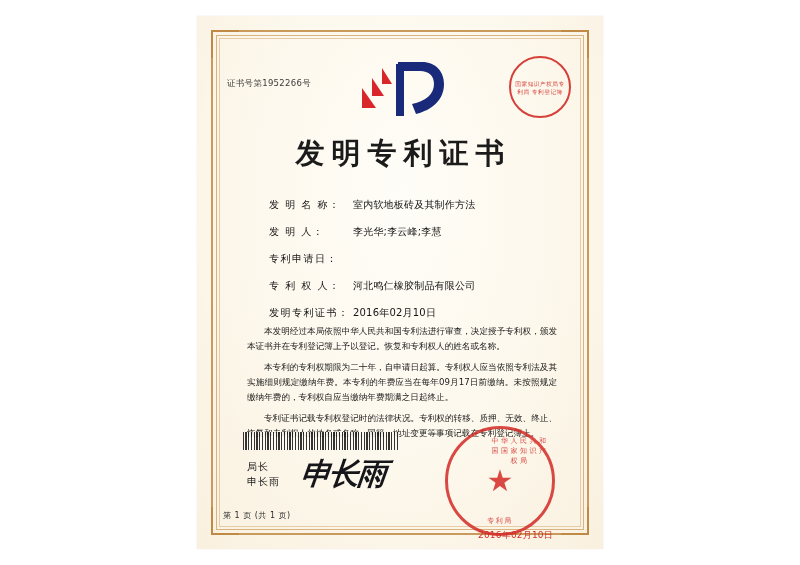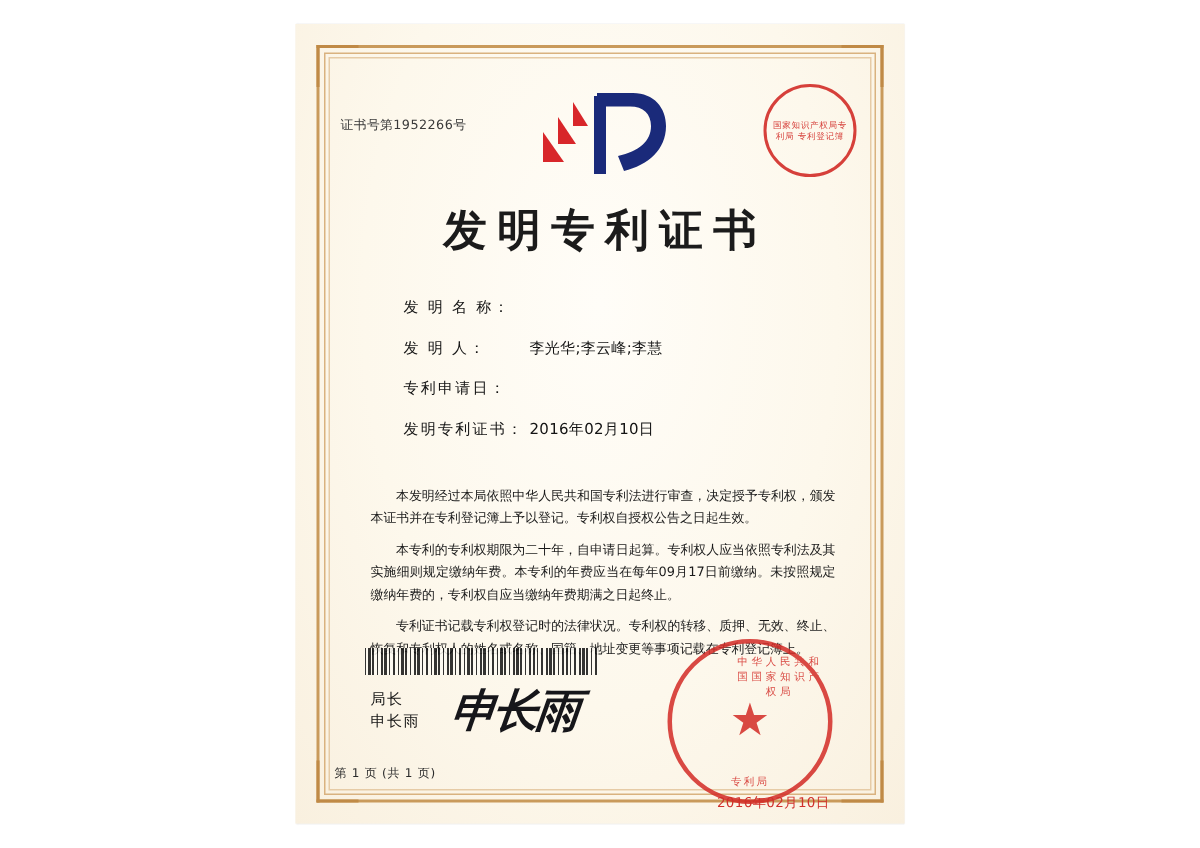--- a/index.html
+++ b/index.html
@@ -293,36 +293,41 @@
           <path d="M20 20 L32 38 L20 38 Z" fill="#d8262a"></path>
           <path d="M10 30 L24 50 L10 50 Z" fill="#d8262a"></path>
         </svg>
       </div>
 
       <div class="title">发明专利证书</div>
 
       <div class="fields">
         <div class="field-row">
           <div class="field-label">发 明 名 称：</div>
+          <div class="field-value">室内软地板砖及其制作方法</div>
         </div>
         <div class="field-row">
           <div class="field-label">发 明 人：</div>
           <div class="field-value">李光华;李云峰;李慧</div>
         </div>
         <div class="field-row">
           <div class="field-label">专利申请日：</div>
         </div>
         <div class="field-row">
+          <div class="field-label">专 利 权 人：</div>
+          <div class="field-value">河北鸣仁橡胶制品有限公司</div>
+        </div>
+        <div class="field-row">
           <div class="field-label">发明专利证书：</div>
           <div class="field-value">2016年02月10日</div>
         </div>
       </div>
 
       <div class="body-text">
-        <p>本发明经过本局依照中华人民共和国专利法进行审查，决定授予专利权，颁发本证书并在专利登记簿上予以登记。专利权自授权公告之日起生效。</p>
+        <p>本发明经过本局依照中华人民共和国专利法进行审查，决定授予专利权，颁发本证书并在专利登记簿上予以登记。恢复和专利权人的姓名或名称。</p>
         <p>本专利的专利权期限为二十年，自申请日起算。专利权人应当依照专利法及其实施细则规定缴纳年费。本专利的年费应当在每年09月17日前缴纳。未按照规定缴纳年费的，专利权自应当缴纳年费期满之日起终止。</p>
         <p>专利证书记载专利权登记时的法律状况。专利权的转移、质押、无效、终止、恢复和专利权人的姓名或名称、国籍、地址变更等事项记载在专利登记簿上。</p>
       </div>
 
       <div class="barcode"></div>
 
       <div class="director">
         <div>局长</div>
         <div>申长雨</div>
       </div>

